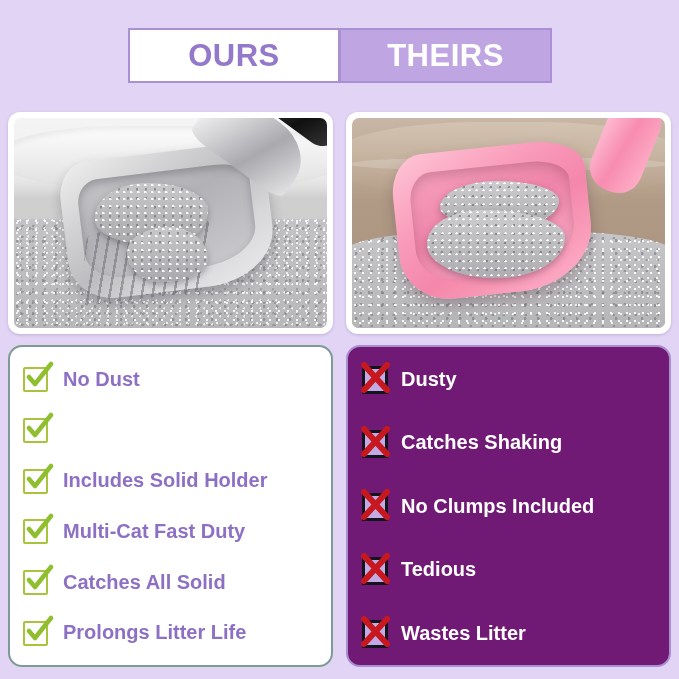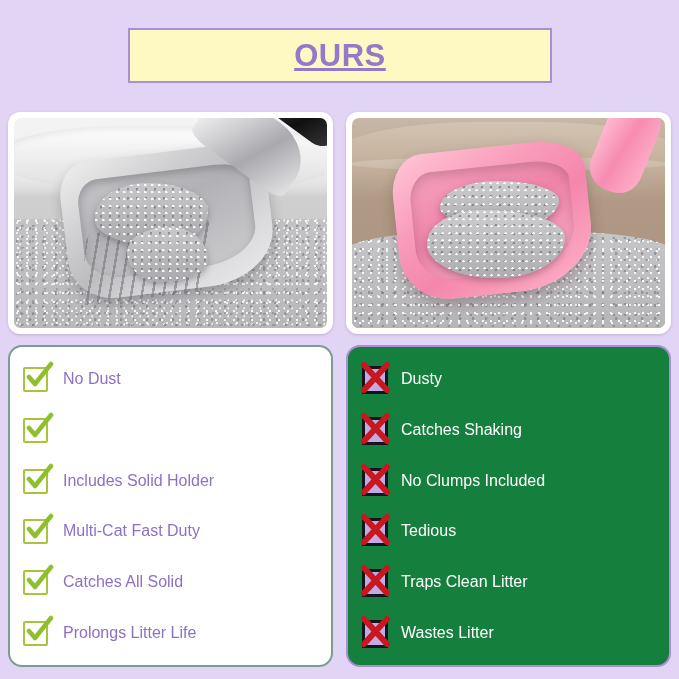--- a/index.html
+++ b/index.html
@@ -30,23 +30,22 @@
     display: flex;
     align-items: center;
     justify-content: center;
     box-sizing: border-box;
     border: 2px solid #a98fd4;
     font-size: 31px;
     font-weight: bold;
     letter-spacing: 0.5px;
   }
   .header-ours {
-    background: #fef9c3;
+    background: #ffffff;
     color: #9478c9;
-    text-decoration: underline;
   }
   .header-theirs {
     background: #bfa6e2;
     color: #ffffff;
     border-left: 1px solid #a98fd4;
   }
 
   
   .columns {
     position: absolute;
@@ -302,32 +301,32 @@
     padding: 13px 10px 13px 12px;
     display: flex;
     flex-direction: column;
     justify-content: space-between;
   }
   .list-card.ours {
     background: #ffffff;
     border: 2px solid #7e9a95;
   }
   .list-card.theirs {
-    background: #15803d;
+    background: #701a75;
     border: 2px solid #a88fd0;
   }
   .feature {
     display: flex;
     align-items: center;
     gap: 11px;
     height: 38px;
   }
   .feature-label {
-    font-size: 16px;
-    font-weight: normal;
+    font-size: 20px;
+    font-weight: bold;
     white-space: nowrap;
   }
   .ours .feature-label {
     color: #8d70c4;
   }
   .theirs .feature-label {
     color: #ffffff;
   }
 
   
@@ -379,20 +378,23 @@
     width: 33px;
     height: 33px;
   }
 </style>
 </head>
 <body>
 
 <div class="header">
   <div class="header-cell header-ours">
     <span>OURS</span>
+  </div>
+  <div class="header-cell header-theirs">
+    <span>THEIRS</span>
   </div>
 </div>
 
 <div class="columns">
 
   <div class="col">
 
     <div class="photo-card">
       <div class="photo photo-left">
         <div class="box-rim"></div>
@@ -518,36 +520,27 @@
       <div class="feature">
         <span class="icon-x">
           <span class="box"></span>
           <svg viewBox="0 0 33 33">
               <path d="M5 4 L28 29 M28 4 L5 29" fill="none" stroke="#c8181f" stroke-width="6" stroke-linecap="round"></path>
             </svg>
         </span>
         <span class="feature-label">Tedious</span>
       </div>
 
+
       <div class="feature">
         <span class="icon-x">
           <span class="box"></span>
           <svg viewBox="0 0 33 33">
               <path d="M5 4 L28 29 M28 4 L5 29" fill="none" stroke="#c8181f" stroke-width="6" stroke-linecap="round"></path>
             </svg>
         </span>
-        <span class="feature-label">Traps Clean Litter</span>
-      </div>
-
-      <div class="feature">
-        <span class="icon-x">
-          <span class="box"></span>
-          <svg viewBox="0 0 33 33">
-              <path d="M5 4 L28 29 M28 4 L5 29" fill="none" stroke="#c8181f" stroke-width="6" stroke-linecap="round"></path>
-            </svg>
-        </span>
         <span class="feature-label">Wastes Litter</span>
       </div>
 
     </div>
   </div>
 
 </div>
 
 </body></html>

